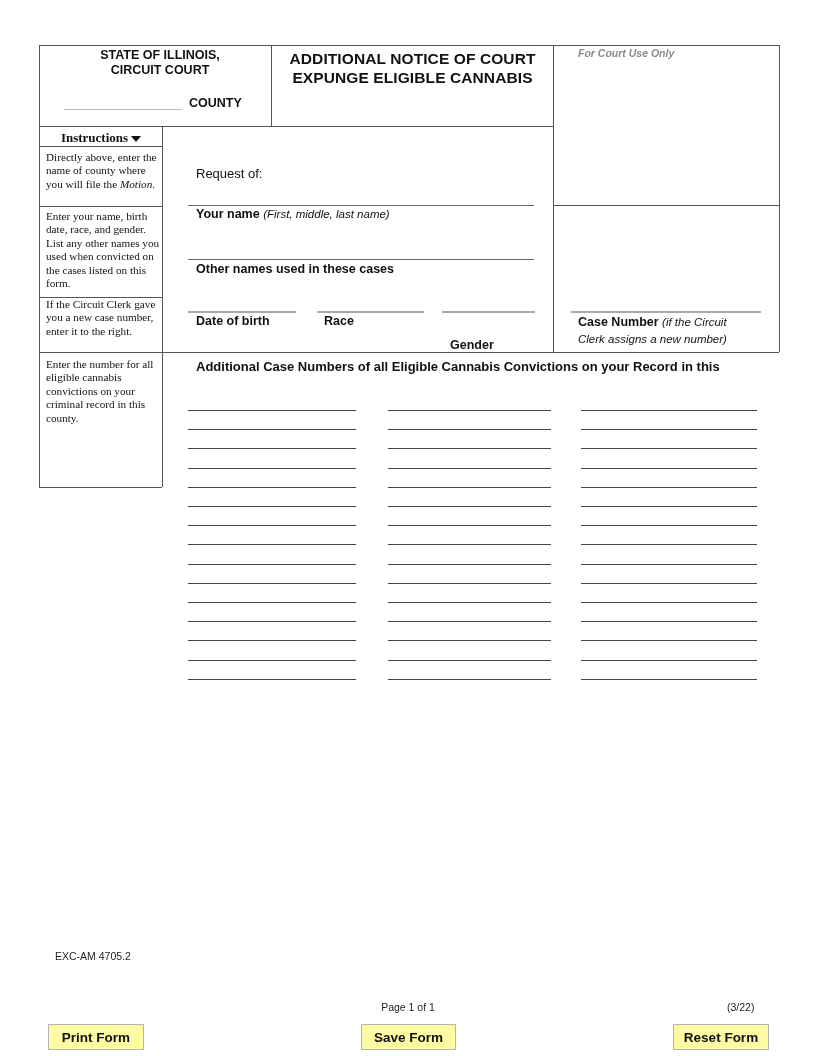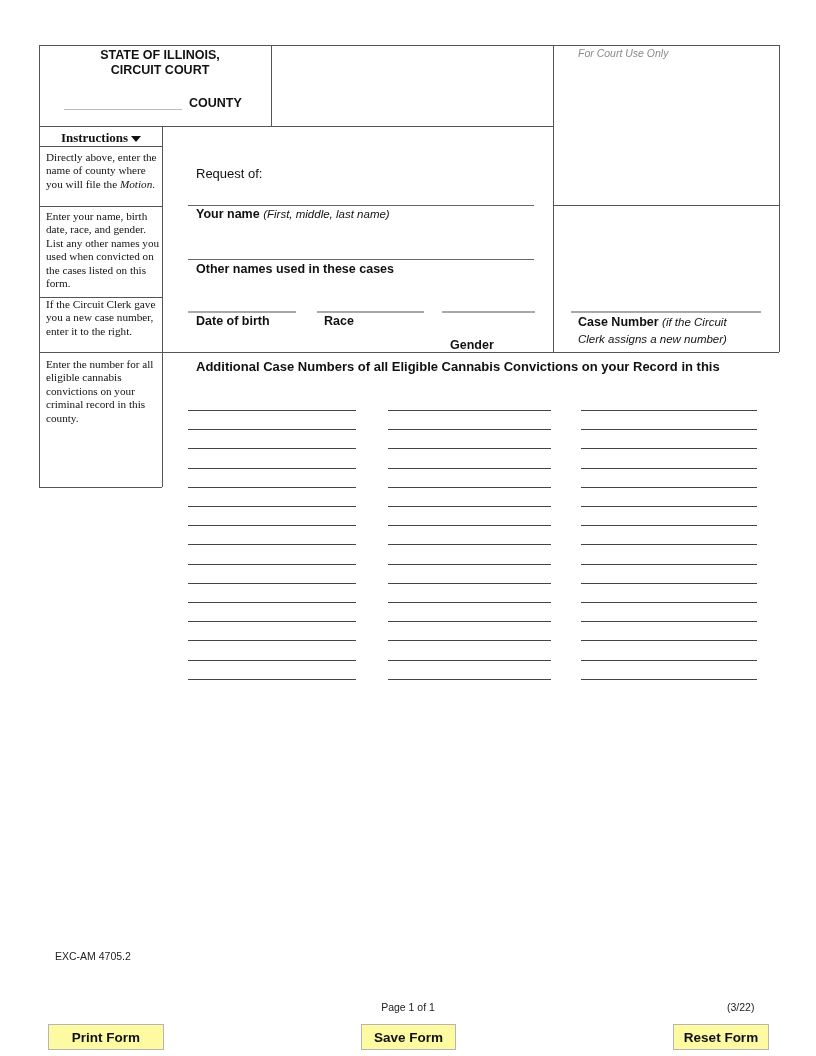--- a/index.html
+++ b/index.html
@@ -5,21 +5,21 @@
   html, body { margin:0; padding:0; background:#fff; }
   body { width:816px; height:1056px; position:relative; overflow:hidden;
          font-family:"Liberation Sans", sans-serif; color:#111; }
   .abs { position:absolute; }
   .line { position:absolute; border-top:1px solid #666; height:0; }
   .vline { position:absolute; border-left:1px solid #555; width:0; }
   .hline { position:absolute; border-top:1px solid #555; height:0; }
   .center { text-align:center; }
   .hdr-left { font-size:12.5px; font-weight:bold; line-height:15px; }
   .title { font-size:15.5px; font-weight:bold; line-height:18.5px; letter-spacing:0.1px; }
-  .court-use { font-size:10.5px; font-style:italic; color:#8a8a8a; }
+  .court-use { font-size:10.5px; font-style:italic; color:#8a8a8a;font-weight:bold; }
   .instr { font-family:"Liberation Serif", serif; font-size:11.2px; line-height:13.4px; color:#111; }
   .instr-h { font-family:"Liberation Serif", serif; font-size:13px; font-weight:bold; }
   .lbl { font-size:12.5px; font-weight:bold; }
   .lbl i { font-weight:normal; font-size:11.5px; }
   .plain { font-size:13px; }
   .field-line { position:absolute; border-top:2px solid #aaa; height:0; }
   .list-line { position:absolute; border-top:1px solid #444; height:0; }
   .footer { font-size:10.5px; color:#222; }
   .btn { position:absolute; height:26px; background:#fdfaa2; border:1px solid #b5b5b5;
          font-family:"Liberation Sans", sans-serif; font-weight:bold; font-size:13.5px; color:#111;
@@ -48,20 +48,22 @@
   <div>STATE OF ILLINOIS,</div>
   <div>CIRCUIT COURT</div>
 </div>
 <div class="abs" style="left:64px; top:92px; width:118px; height:16px;">
   <span></span>
 </div>
 <div class="line" style="left:64px; top:109px; width:118px; border-color:#bbb;"></div>
 <div class="abs hdr-left" style="left:189px; top:96px;">COUNTY</div>
 
 <div class="abs title center" style="left:272px; top:50px; width:281px;">
+  <div>ADDITIONAL NOTICE OF COURT</div>
+  <div>EXPUNGE ELIGIBLE CANNABIS</div>
 </div>
 
 <div class="abs court-use" style="left:578px; top:47px;">For Court Use Only</div>
 
 <div class="abs instr-h center" style="left:40px; top:130px; width:122px;">
   <span>Instructions</span><span class="tri"></span>
 </div>
 <div class="abs instr" style="left:46px; top:151px; width:114px;">
   <span>Directly above, enter the name of county where you will file the </span><i>Motion</i><span>.</span>
 </div>
@@ -198,15 +200,15 @@
     <div class="abs" style="left: 388px; top: 662.8px; width: 163px; height: 15px;"></div>
     <div class="list-line" style="left: 388px; top: 678.8px; width: 163px;"></div>
     <div class="abs" style="left: 581px; top: 662.8px; width: 176px; height: 15px;"></div>
     <div class="list-line" style="left: 581px; top: 678.8px; width: 176px;"></div>
   </div>
 
 <div class="abs footer" style="left:55px; top:950px;">EXC-AM 4705.2</div>
 <div class="abs footer center" style="left:358px; top:1001px; width:100px;">Page 1 of 1</div>
 <div class="abs footer" style="left:727px; top:1001px;">(3/22)</div>
 
-<div class="btn" style="left:48px; top:1024px; width:116px;">Print Form</div>
+<div class="btn" style="left:48px; top:1024px; width:96px;">Print Form</div>
 <div class="btn" style="left:361px; top:1024px; width:95px;">Save Form</div>
 <div class="btn" style="left:673px; top:1024px; width:96px;">Reset Form</div>
 
 </body></html>

